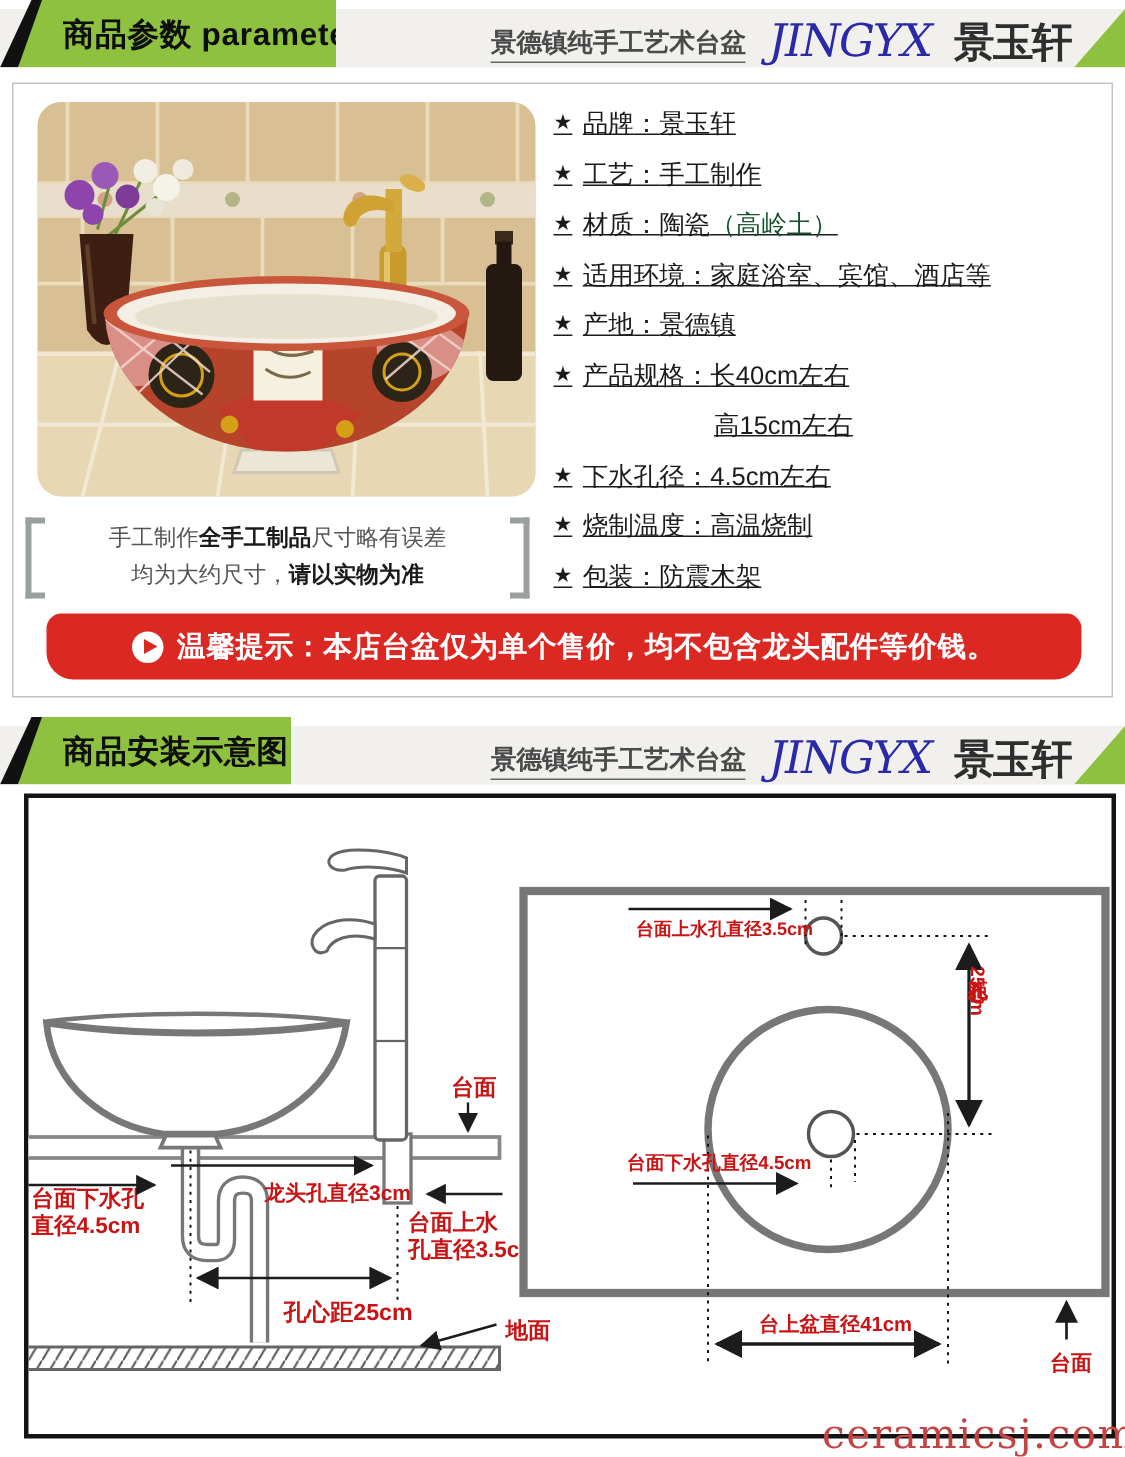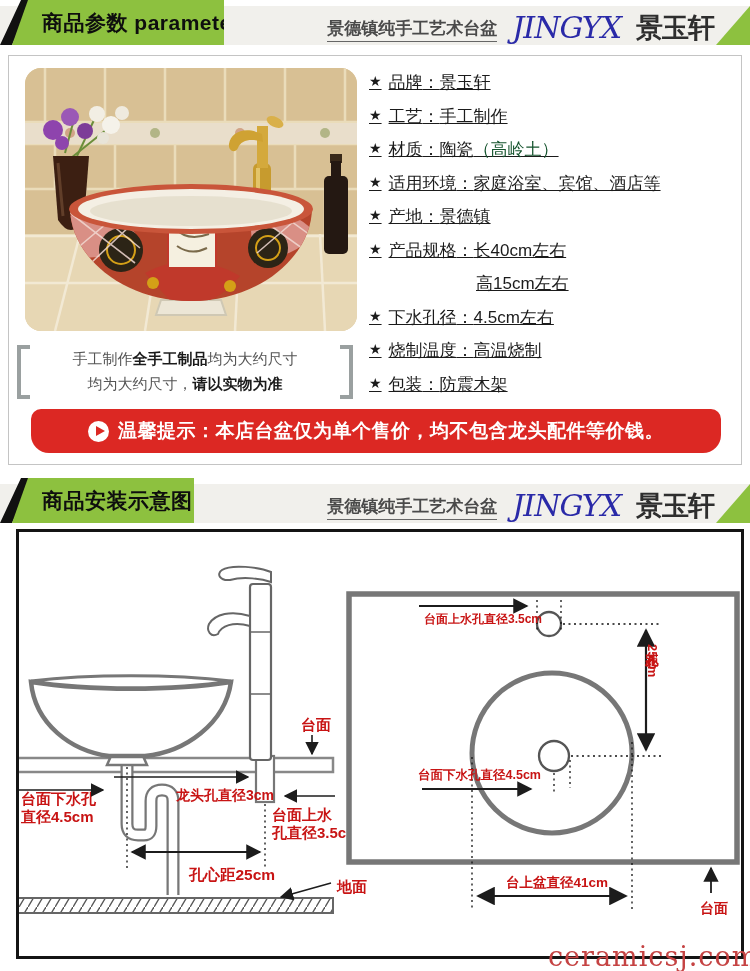--- a/index.html
+++ b/index.html
@@ -194,21 +194,21 @@
         <ellipse cx="166" cy="141" rx="122" ry="25" fill="#c9553a"></ellipse>
         <ellipse cx="166" cy="141" rx="113" ry="20" fill="#f4efe4"></ellipse>
         <ellipse cx="166" cy="143" rx="101" ry="15" fill="#e6e0cf"></ellipse>
       </g>
     </svg>
   </div>
 
   <div class="bracket">
     <div class="bk l"></div>
     <div class="bk-text">
-      <div><span>手工制作</span><b>全手工制品</b><span>均为大约尺寸</span></div>
+      <div><span>手工制作</span><b>全手工制品</b><span>尺寸略有误差</span></div>
       <div><span>均为大约尺寸，</span><b>请以实物为准</b></div>
     </div>
     <div class="bk r"></div>
   </div>
 
   <div class="specs">
     <div class="spec-row"><span class="star">★</span><span>品牌</span><span>：</span><span>景玉轩</span></div>
     <div class="spec-row"><span class="star">★</span><span>工艺</span><span>：</span><span>手工制作</span></div>
     <div class="spec-row"><span class="star">★</span><span>材质</span><span>：</span><span>陶瓷</span><span class="red">（高岭土）</span></div>
     <div class="spec-row"><span class="star">★</span><span>适用环境</span><span>：</span><span>家庭浴室、宾馆、酒店等</span></div>

